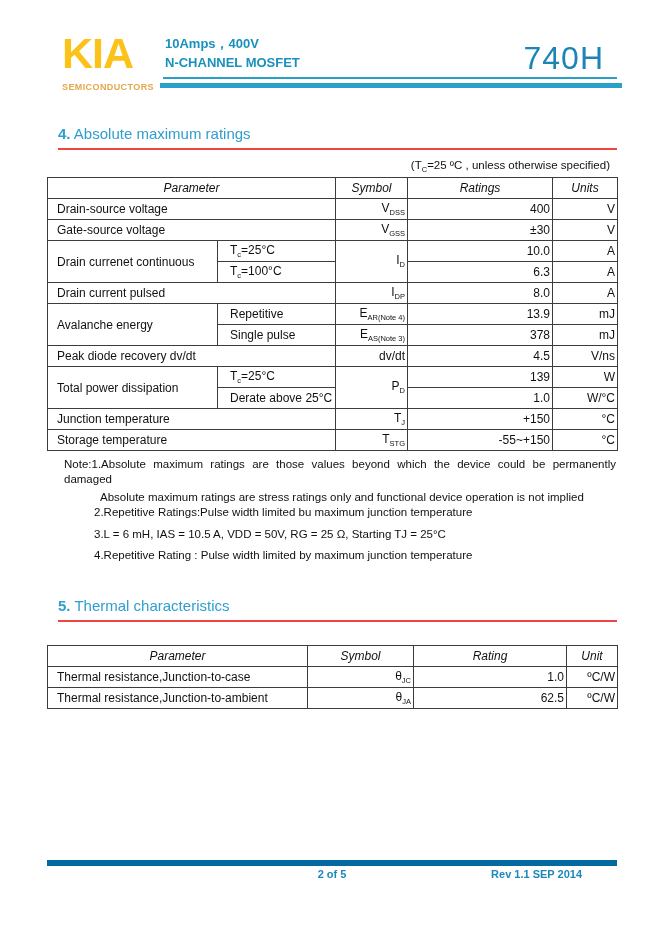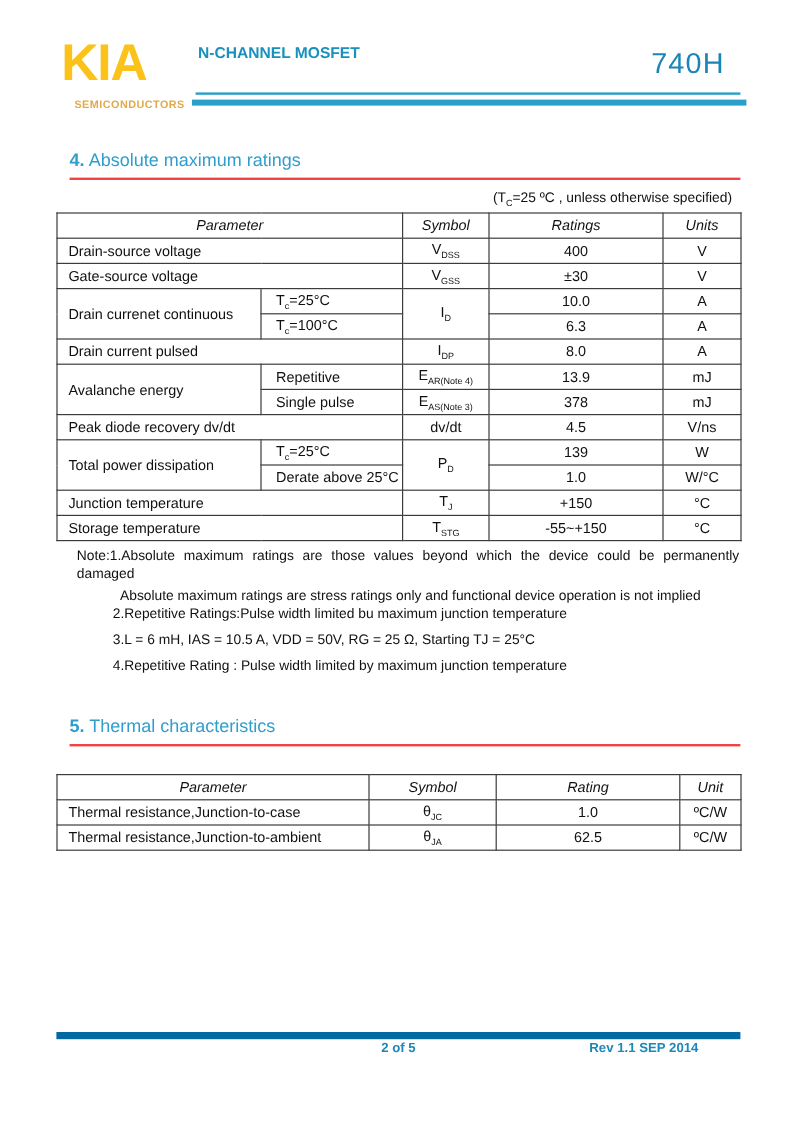--- a/index.html
+++ b/index.html
@@ -3,41 +3,41 @@
 <meta charset="utf-8">
 <style>
   html,body{margin:0;padding:0;background:#e8e8e8;}
   .page{
     position:relative;width:662px;height:936px;background:#ffffff;
     font-family:"Liberation Sans","DejaVu Sans",sans-serif;color:#141414;
     margin:0 auto;overflow:hidden;
   }
   
   .header{position:relative;height:108px;}
-  .logo{position:absolute;left:51px;top:30px;font-size:43px;font-weight:bold;color:#fbc21a;letter-spacing:-1px;line-height:46px;}
+  .logo{position:absolute;left:62px;top:30px;font-size:43px;font-weight:bold;color:#fbc21a;letter-spacing:-1px;line-height:46px;}
   .logo-sub{position:absolute;left:62px;top:82px;font-size:9px;font-weight:bold;color:#e2a94b;letter-spacing:0.4px;}
   .product{position:absolute;left:165px;top:34px;font-size:13px;font-weight:bold;color:#1891bd;line-height:19px;}
-  .part-number{position:absolute;right:58px;top:40px;font-size:24px;color:#1d85b6;letter-spacing:1px;}
+  .part-number{position:absolute;right:58px;top:40px;font-size:32px;color:#1d85b6;letter-spacing:1px;}
   .rule-thin{position:absolute;left:163px;right:45px;top:77px;height:2px;background:#2aa0c8;}
   .rule-thick{position:absolute;left:160px;right:40px;top:83px;height:5px;background:#2aa0c8;}
   
   .section-title{
     margin:17px 45px 0 58px;font-size:15px;color:#2f9ece;
     border-bottom:2px solid #ef4444;padding-bottom:6px;
   }
   .section-title .secnum{font-weight:bold;}
   .section-title.s5{margin-top:34px;}
   
   .condition{margin:9px 52px 0 0;text-align:right;font-size:11.5px;color:#111;height:14px;}
   
   table{border-collapse:collapse;margin:4px 45px 0 47px;width:570px;font-size:12px;color:#111;table-layout:fixed;}
   table.thermal{margin-top:23px;}
   td,th{border:1px solid #3c3c3c;height:20px;padding:0 2px;font-weight:normal;overflow:hidden;white-space:nowrap;}
   th{text-align:center;font-style:italic;}
-  td.c{text-align:center;}
+  td.c{text-align:right;}
   td.param{text-align:left;padding-left:9px;}
   td.cond{text-align:left;padding-left:12px;}
   sub{font-size:7.5px;letter-spacing:0;}
   
   .notes{margin:6px 46px 0 64px;font-size:11.5px;line-height:15px;color:#111;}
   .note-just{text-align:justify;text-align-last:justify;}
   .indent-a{margin-left:36px;margin-top:3px;}
   .indent-b{margin-left:30px;}
   .gap7{margin-top:7px;}
   .gap6{margin-top:6px;}
@@ -49,20 +49,21 @@
 </style>
 </head>
 <body>
 
 <div class="page">
 
   <div class="header">
     <div class="logo">KIA</div>
     <div class="logo-sub">SEMICONDUCTORS</div>
     <div class="product">
+      <div>10Amps，400V</div>
       <div>N-CHANNEL MOSFET</div>
     </div>
     <div class="part-number">740H</div>
     <div class="rule-thin"></div>
     <div class="rule-thick"></div>
   </div>
 
   <div class="section-title">
     <span class="secnum">4.</span>
     <span>Absolute maximum ratings</span>

